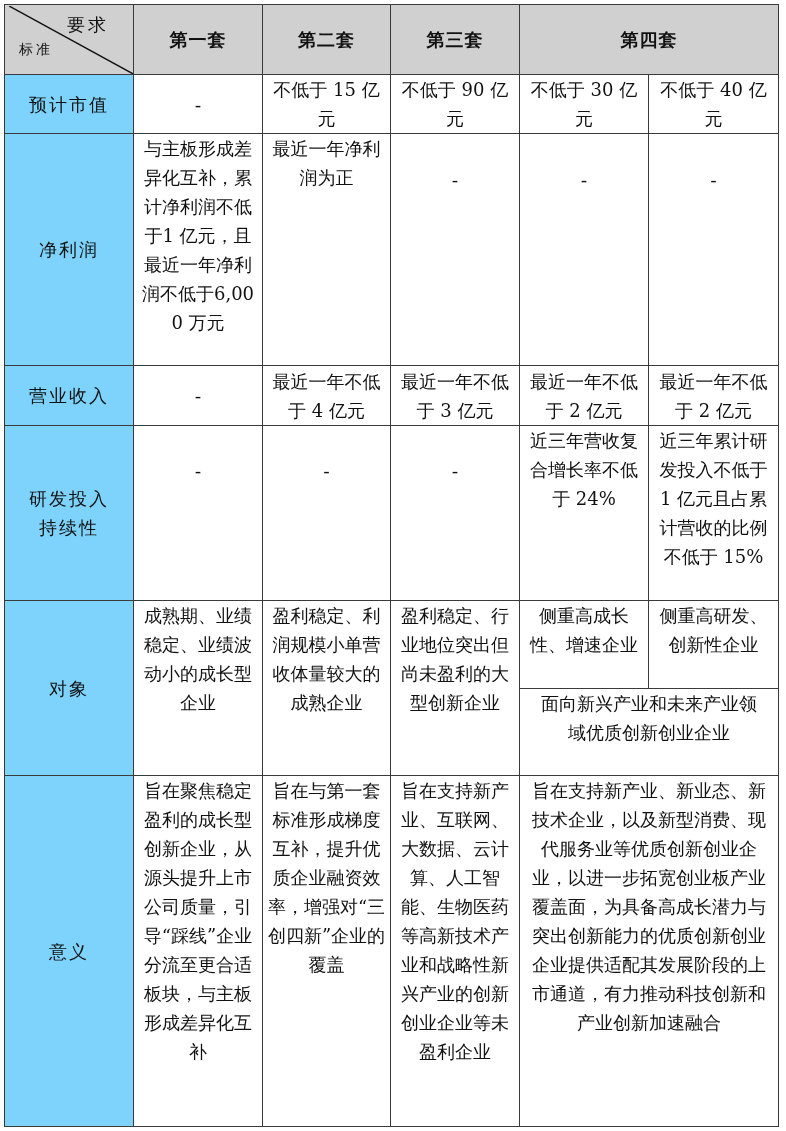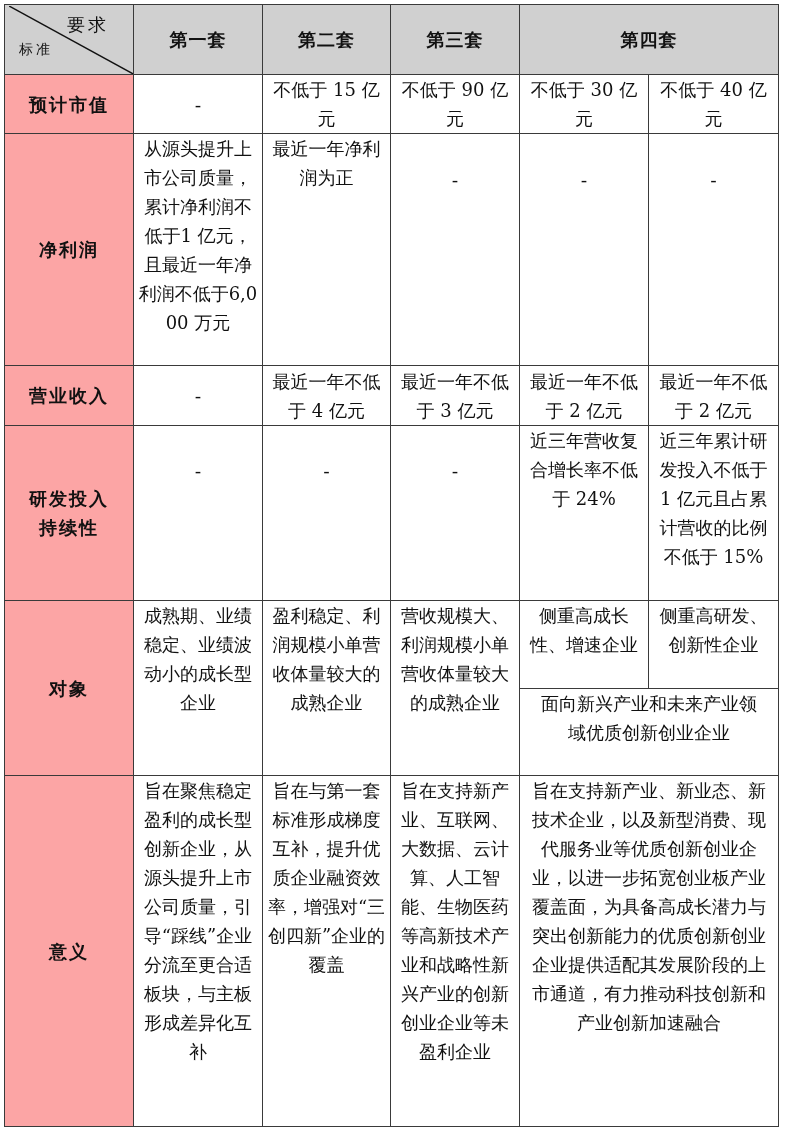--- a/index.html
+++ b/index.html
@@ -14,21 +14,21 @@
   table.std td {
     border: 1px solid #3a3a3a;
     text-align: center;
     font-size: 18px;
     line-height: 29px;
     padding: 0 4px;
     word-break: break-all;
     overflow: hidden;
   }
   td.hdr { background: #d0d0d0; font-weight: bold; }
-  td.rowhdr { background: #fca5a5; font-size: 18px; letter-spacing: 2px; font-weight: bold; }
+  td.rowhdr { background: #7dd3fc; font-size: 18px; letter-spacing: 2px; }
   td.colhdr { font-size: 19px; letter-spacing: 1px; }
   td.top { vertical-align: top; padding-top: 2px; }
   td.mid { vertical-align: middle; }
   td.corner { position: relative; padding: 0; background: #d0d0d0; }
   .corner-inner { position: relative; width: 100%; height: 68px; }
   .corner-inner svg { position: absolute; left: 0; top: 0; }
   .corner-top { position: absolute; right: 20px; top: 4px; font-size: 18px; letter-spacing: 3px; }
   .corner-bottom { position: absolute; left: 10px; bottom: 10px; font-size: 14px; letter-spacing: 3px; }
   .dash { font-family: "DejaVu Sans", sans-serif; font-size: 16px; }
 </style>
@@ -65,21 +65,21 @@
     <td class="rowhdr mid">预计市值</td>
     <td class="mid dash">-</td>
     <td class="mid">不低于 15 亿元</td>
     <td class="mid">不低于 90 亿元</td>
     <td class="mid">不低于 30 亿元</td>
     <td class="mid">不低于 40 亿元</td>
   </tr>
 
   <tr style="height:232px">
     <td class="rowhdr mid">净利润</td>
-    <td class="top">从源头提升上市公司质量，累计净利润不低于1 亿元，且最近一年净利润不低于6,000 万元</td>
+    <td class="top">与主板形成差异化互补，累计净利润不低于1 亿元，且最近一年净利润不低于6,000 万元</td>
     <td class="top">最近一年净利润为正</td>
     <td class="top dash" style="padding-top:31px">-</td>
     <td class="top dash" style="padding-top:31px">-</td>
     <td class="top dash" style="padding-top:31px">-</td>
   </tr>
 
   <tr style="height:60px">
     <td class="rowhdr mid">营业收入</td>
     <td class="mid dash">-</td>
     <td class="mid">最近一年不低于 4 亿元</td>
@@ -97,21 +97,21 @@
     <td class="top dash" style="padding-top:30px">-</td>
     <td class="top dash" style="padding-top:30px">-</td>
     <td class="top">近三年营收复合增长率不低于 24%</td>
     <td class="top">近三年累计研发投入不低于 1 亿元且占累计营收的比例不低于 15%</td>
   </tr>
 
   <tr style="height:88px">
     <td class="rowhdr mid" rowspan="2">对象</td>
     <td class="top" rowspan="2">成熟期、业绩稳定、业绩波动小的成长型企业</td>
     <td class="top" rowspan="2">盈利稳定、利润规模小单营收体量较大的成熟企业</td>
-    <td class="top" rowspan="2">营收规模大、利润规模小单营收体量较大的成熟企业</td>
+    <td class="top" rowspan="2">盈利稳定、行业地位突出但尚未盈利的大型创新企业</td>
     <td class="top">侧重高成长性、增速企业</td>
     <td class="top">侧重高研发、创新性企业</td>
   </tr>
   <tr style="height:87px">
     <td class="top" colspan="2" style="padding:0 14px">面向新兴产业和未来产业领域优质创新创业企业</td>
   </tr>
 
   <tr style="height:351px">
     <td class="rowhdr mid">意义</td>
     <td class="top">旨在聚焦稳定盈利的成长型创新企业，从源头提升上市公司质量，引导“踩线”企业分流至更合适板块，与主板形成差异化互补</td>

